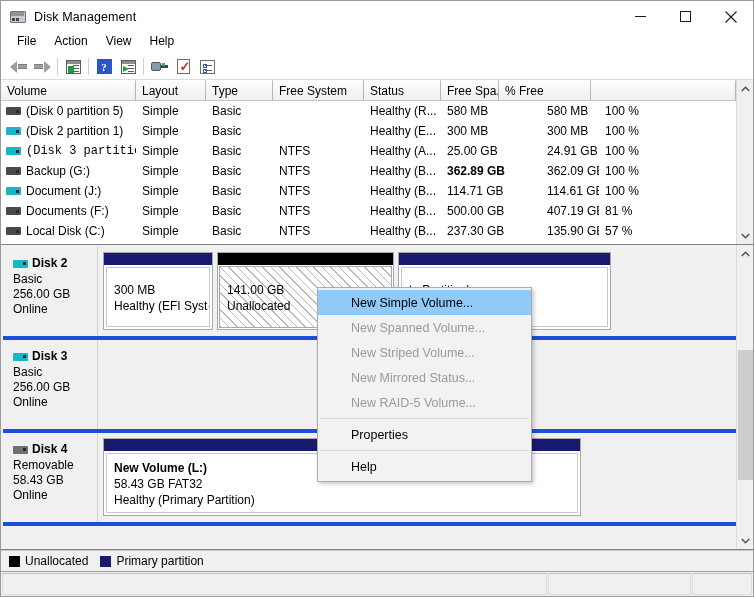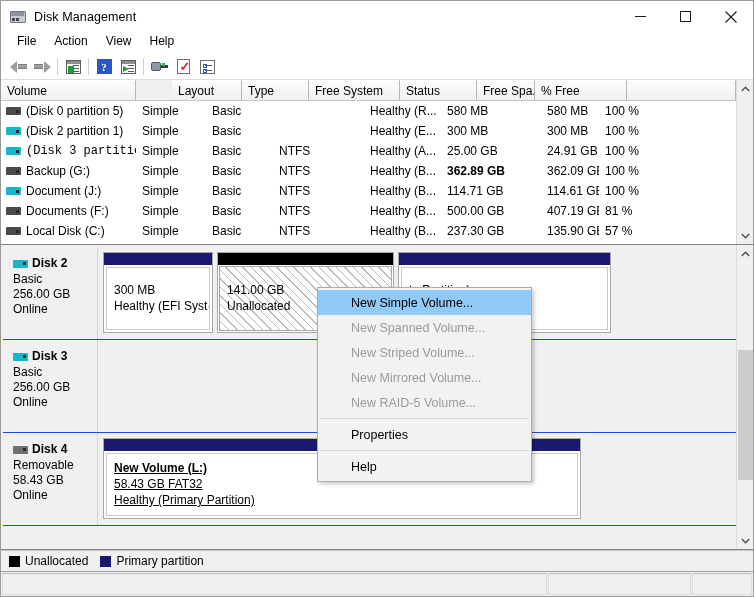--- a/index.html
+++ b/index.html
@@ -287,21 +287,21 @@
   }
   .graphinner {
     flex: 1 1 auto;
     position: relative;
     overflow: hidden;
     padding: 2px 0 0 2px;
   }
   .diskrow {
     display: flex;
     height: 93px;
-    border-bottom: 1px solid #1d4ed8;
+    border-bottom: 4px solid #1d4ed8;
     background: #f0f0f0;
     align-items: stretch;
   }
   .diskinfo {
     width: 95px;
     flex: 0 0 auto;
     border-right: 1px solid #d2d2d2;
     padding: 9px 0 0 10px;
     font-size: 12px;
     color: #000;
@@ -542,21 +542,21 @@
         <span class="lb" style="top:8px"></span>
           <span class="lr" style="top:9px"></span>
       </span>
     </div>
   </div>
 
   <div class="volpane">
     <div class="voltable">
       <div class="vhead" id="vhead">
           <div class="hcell" style="width: 135px;">Volume</div>
-          <div class="hcell" style="width: 70px; margin-left: 36px;">Layout</div>
+          <div class="hcell" style="width: 70px;">Layout</div>
           <div class="hcell" style="width: 67px;">Type</div>
           <div class="hcell" style="width: 91px;">Free System</div>
           <div class="hcell" style="width: 77px;">Status</div>
           <div class="hcell" style="width: 58px;">Free Spa...</div>
           <div class="hcell" style="width: 92px;">% Free</div>
           <div class="hcell" style="flex: 1 1 auto;"></div>
         </div>
       <div id="vbody">
           <div class="vrow">
             <div class="cell vol" style="width: 135px;">
@@ -718,21 +718,21 @@
               <span class="drvicon" style="background: rgb(112, 112, 112);"></span>
               <span>Disk 4</span>
             </div>
             <div>Removable</div>
             <div>58.43 GB</div>
             <div>Online</div>
           </div>
           <div class="parts">
             <div class="part" style="width: 478px;">
               <div class="bar" style="background: rgb(25, 25, 112);"></div>
-              <div class="body" style="padding-top: 6px; text-decoration: underline;">
+              <div class="body" style="padding-top: 6px;">
                 <div class="tb">New Volume  (L:)</div>
                 <div>58.43 GB FAT32</div>
                 <div>Healthy (Primary Partition)</div>
               </div>
             </div>
           </div>
         </div>
       </div>
     <div class="gscroll">
       <div class="sbtn up">
@@ -763,21 +763,21 @@
   <div class="statusbar">
     <div class="pane p1"></div>
     <div class="pane p2"></div>
     <div class="pane p3"></div>
   </div>
 
   <div class="ctxmenu" id="ctxmenu">
       <div class="mi sel">New Simple Volume...</div>
       <div class="mi disabled">New Spanned Volume...</div>
       <div class="mi disabled">New Striped Volume...</div>
-      <div class="mi disabled">New Mirrored Volume...</div>
+      <div class="mi disabled">New Mirrored Status...</div>
       <div class="mi disabled">New RAID-5 Volume...</div>
       <div class="msep"></div>
       <div class="mi">Properties</div>
       <div class="msep"></div>
       <div class="mi">Help</div>
     </div>
 
 </div>
 
 </body></html>

